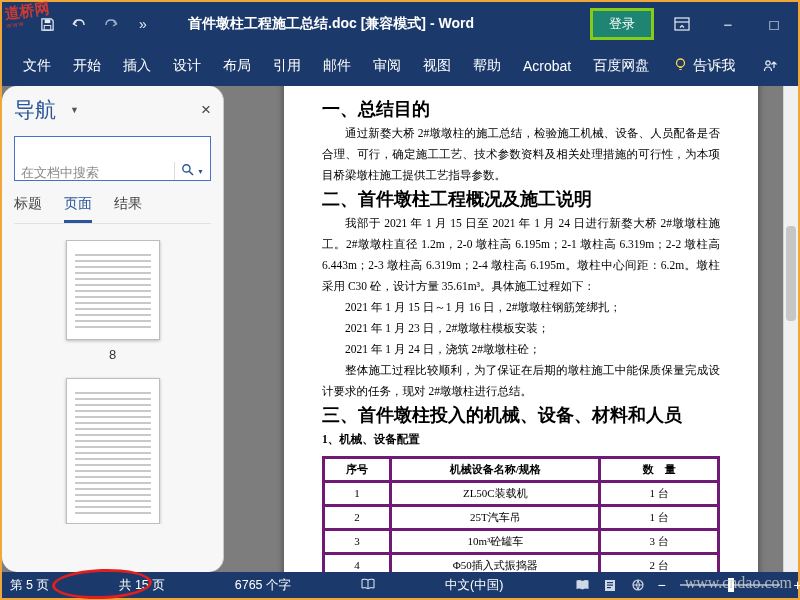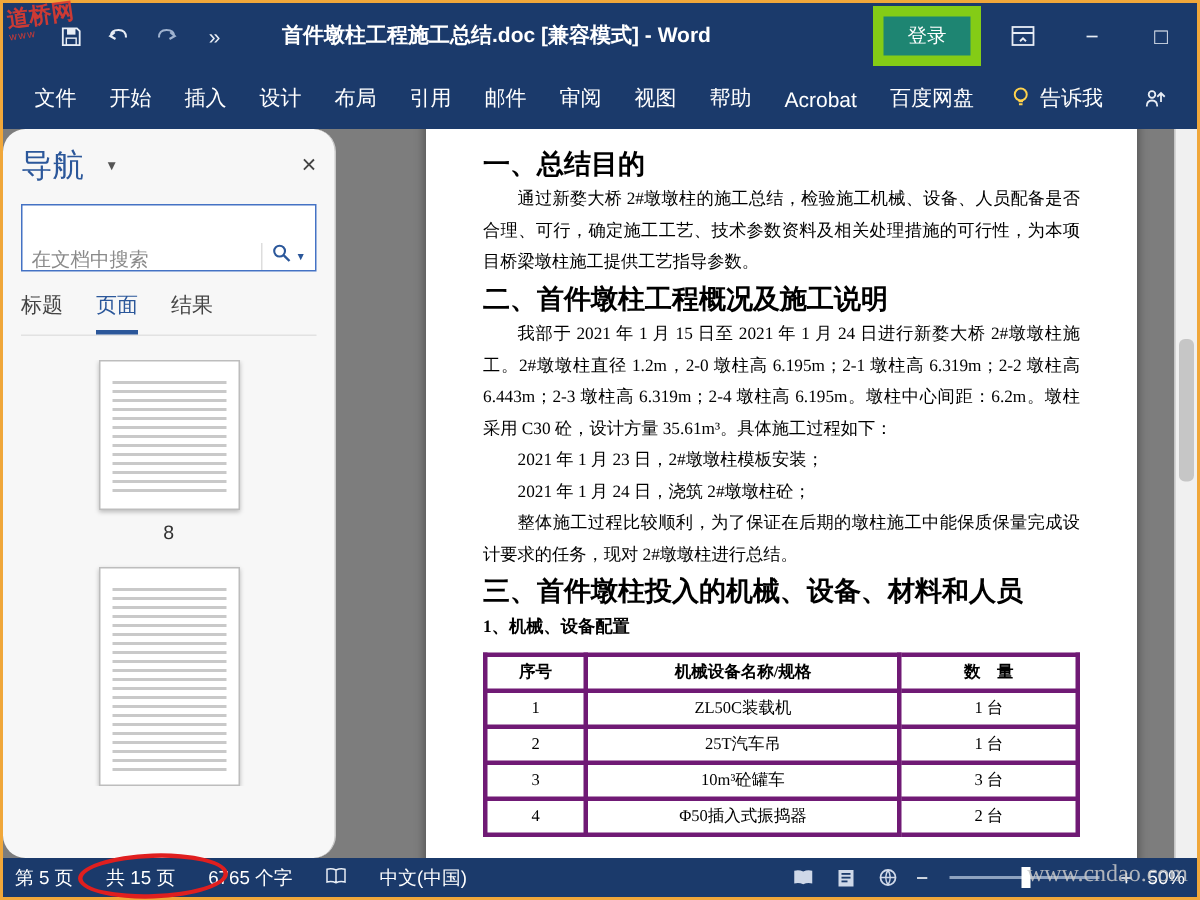--- a/index.html
+++ b/index.html
@@ -6,21 +6,21 @@
   html,body { width:800px; height:600px; }
   body { font-family:"Liberation Sans", sans-serif; overflow:hidden; }
   .frame { width:800px; height:600px; border:2px solid #f0a73a; display:flex; flex-direction:column; background:#7d7d7d; position:relative; }
 
   
   .titlebar { height:44px; background:#1b3a6b; color:#fff; display:flex; align-items:center; flex:0 0 auto; position:relative; padding:0 6px; }
   .qat { display:flex; align-items:center; gap:14px; margin-left:30px; }
   .qat .ic { width:18px; height:18px; display:flex; align-items:center; justify-content:center; font-size:14px; color:#e8edf5; }
   .title-text { margin-left:36px; font-size:14px; white-space:nowrap;font-weight:bold; }
   .titlebar-right { margin-left:auto; display:flex; align-items:center; gap:10px; }
-  .login-btn { background:#1e8572; color:#fff; font-size:13px; padding:4px 16px; border:7px solid #84cc16; cursor:pointer; }
+  .login-btn { background:#1e8572; color:#fff; font-size:13px; padding:4px 16px; border:3px solid #84cc16; cursor:pointer; }
   .winbtn { width:36px; height:30px; display:flex; align-items:center; justify-content:center; font-size:15px; color:#e8edf5; }
   .stamp { position:absolute; left:3px; top:1px; color:#e03a2f; font-weight:bold; font-size:15px; transform:rotate(-8deg); line-height:1.05; z-index:20; opacity:.9; }
   .stamp small { display:block; font-size:7px; font-weight:normal; letter-spacing:1px; }
 
   
   .ribbon { height:40px; background:#1b3a6b; color:#fff; display:flex; align-items:center; flex:0 0 auto; font-size:14px; padding:0 10px; }
   .rtab { padding:10px 11px; cursor:pointer; white-space:nowrap; }
   .tellme { display:flex; align-items:center; gap:6px; margin-left:14px; white-space:nowrap; }
   .ribbon-right { margin-left:auto; display:flex; align-items:center; }
 
@@ -56,21 +56,21 @@
   .doc-p { text-indent:2em; text-align:justify; }
   .doc-pd { text-indent:2em; }
   .eq-table { width:100%; border-collapse:collapse; margin-top:6px; font-size:11px; }
   .eq-table th, .eq-table td { border:3px solid #701a75; text-align:center; height:24px; font-weight:normal; padding:0 4px; }
   .eq-table th { font-weight:bold; }
   .c0 { width:17%; } .c1 { width:53%; } .c2 { width:30%; }
   .vscroll { position:absolute; right:0; top:0; width:15px; height:100%; background:#f0f0f0; border-left:1px solid #d5d5d5; }
   .vthumb { position:absolute; left:2px; right:2px; top:140px; height:95px; background:#c6c6c6; border-radius:4px; }
 
   
-  .statusbar { height:26px; background:#1b3a6b; color:#fff; display:flex; align-items:center; font-size:12.5px; padding:12px 8px; flex:0 0 auto; position:relative; }
+  .statusbar { height:26px; background:#1b3a6b; color:#fff; display:flex; align-items:center; font-size:12.5px; padding:12px 8px; flex:0 0 auto; position:relative;gap:48px; }
   .sb-item { margin-right:22px; white-space:nowrap; }
   .sb-right { margin-left:auto; display:flex; align-items:center; gap:10px; }
   .viewic { width:18px; height:16px; display:flex; align-items:center; justify-content:center; }
   .zoom-track { width:100px; height:2px; background:#8ea2c0; position:relative; margin:0 4px; }
   .zoom-thumb { position:absolute; left:48px; top:-6px; width:6px; height:14px; background:#fff; }
   .zoom-sign { font-size:14px; }
   .red-ellipse { position:absolute; left:50px; top:-3px; width:100px; height:30px; border:3px solid #e01f1f; border-radius:50%; transform:rotate(-2deg); pointer-events:none; z-index:30; }
   .cn-watermark { position:absolute; right:6px; top:2px; color:#c9c9c9; opacity:.85; font-size:16px; font-family:"Liberation Serif",serif; z-index:25; pointer-events:none; }
 </style>
 </head>
@@ -188,20 +188,21 @@
           </div>
       </div>
     </div>
 
     <div class="docarea">
       <div class="page doc">
         <div class="doc-h">一、总结目的</div>
         <div class="doc-p">通过新婺大桥 2#墩墩柱的施工总结，检验施工机械、设备、人员配备是否合理、可行，确定施工工艺、技术参数资料及相关处理措施的可行性，为本项目桥梁墩柱施工提供工艺指导参数。</div>
         <div class="doc-h">二、首件墩柱工程概况及施工说明</div>
         <div class="doc-p">我部于 2021 年 1 月 15 日至 2021 年 1 月 24 日进行新婺大桥 2#墩墩柱施工。2#墩墩柱直径 1.2m，2-0 墩柱高 6.195m；2-1 墩柱高 6.319m；2-2 墩柱高 6.443m；2-3 墩柱高 6.319m；2-4 墩柱高 6.195m。墩柱中心间距：6.2m。墩柱采用 C30 砼，设计方量 35.61m³。具体施工过程如下：</div>
+        <div class="doc-pd">2021 年 1 月 15 日～1 月 16 日，2#墩墩柱钢筋笼绑扎；</div>
         <div class="doc-pd">2021 年 1 月 23 日，2#墩墩柱模板安装；</div>
         <div class="doc-pd">2021 年 1 月 24 日，浇筑 2#墩墩柱砼；</div>
         <div class="doc-p">整体施工过程比较顺利，为了保证在后期的墩柱施工中能保质保量完成设计要求的任务，现对 2#墩墩柱进行总结。</div>
         <div class="doc-h">三、首件墩柱投入的机械、设备、材料和人员</div>
         <div class="doc-h2">1、机械、设备配置</div>
         <table class="eq-table">
           <tbody>
               <tr>
             <th class="c0">序号</th>
             <th class="c1">机械设备名称/规格</th>

